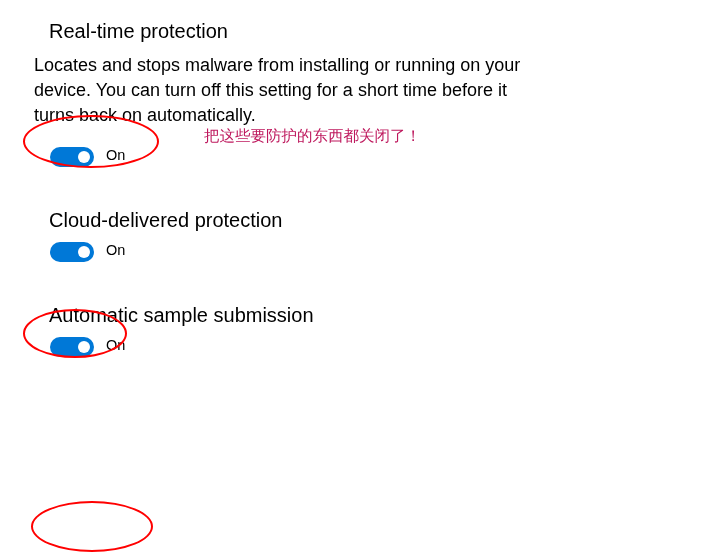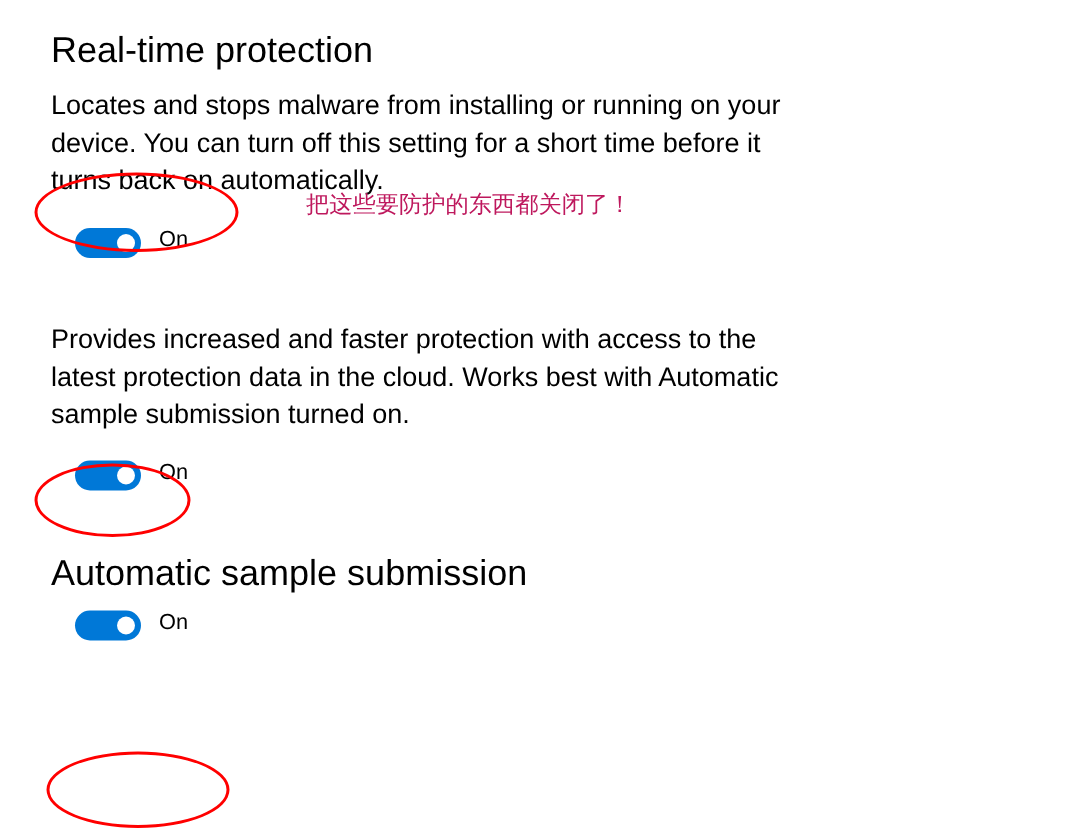--- a/index.html
+++ b/index.html
@@ -15,24 +15,24 @@
     overflow: hidden;
   }
   .content {
     padding: 20px 34px 0 34px;
     width: 560px;
   }
   .section {
     margin-bottom: 42px;
   }
   .section-title {
-    font-size: 24px;
+    font-size: 20px;
     font-weight: 400;
     color: #000;
-    margin: 0 0 10px 0;
+    margin: 0 0 10px 15px;
   }
   .section-desc {
     font-size: 18px;
     line-height: 1.4;
     color: #000;
     margin: 0 0 18px 0;
     max-width: 490px;
   }
   .toggle-row {
     display: flex;
@@ -89,21 +89,21 @@
     <p class="section-desc">Locates and stops malware from installing or running on your device. You can turn off this setting for a short time before it turns back on automatically.</p>
     <div class="toggle-row">
       <div class="toggle on">
         <div class="toggle-knob"></div>
       </div>
       <span class="toggle-label">On</span>
     </div>
   </div>
 
   <div class="section">
-    <p class="section-desc">Provides increased and faster protection with access to the latest protection data in the cloud. Works best with Automatic sample submission turned on.</p>
+    <h2 class="section-title">Cloud-delivered protection</h2>
     <div class="toggle-row">
       <div class="toggle on">
         <div class="toggle-knob"></div>
       </div>
       <span class="toggle-label">On</span>
     </div>
   </div>
 
   <div class="section">
     <h2 class="section-title">Automatic sample submission</h2>

